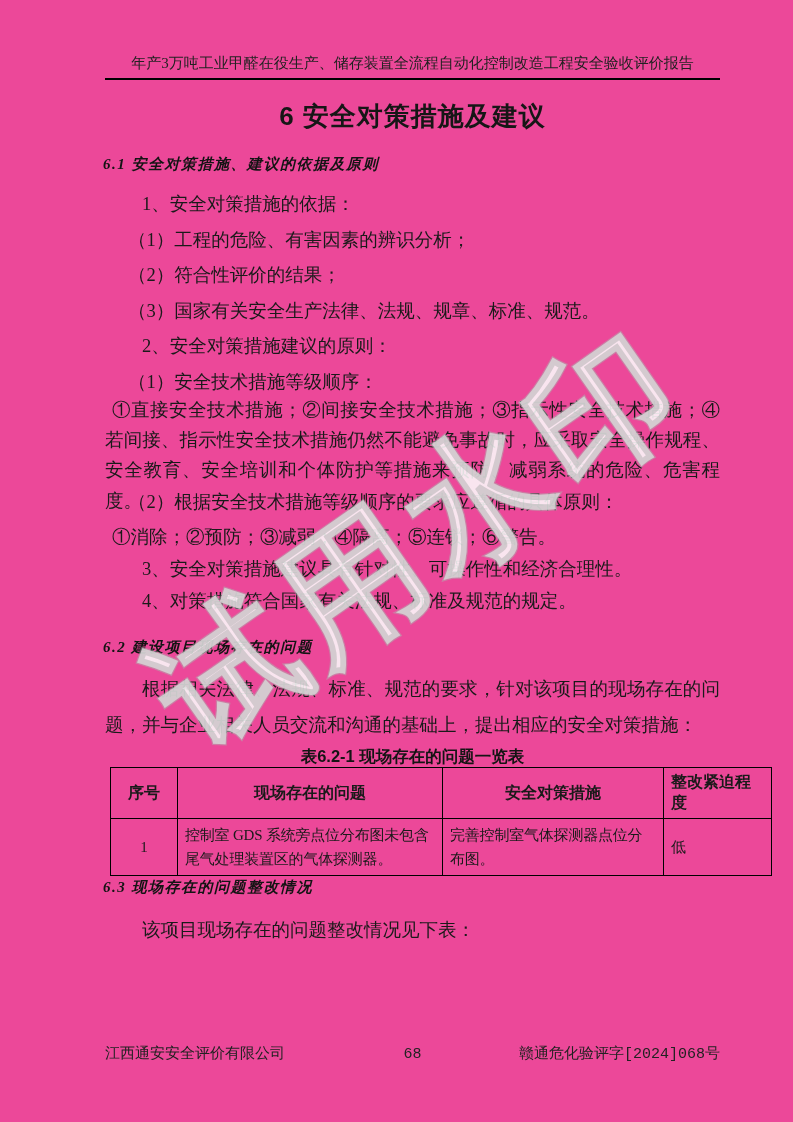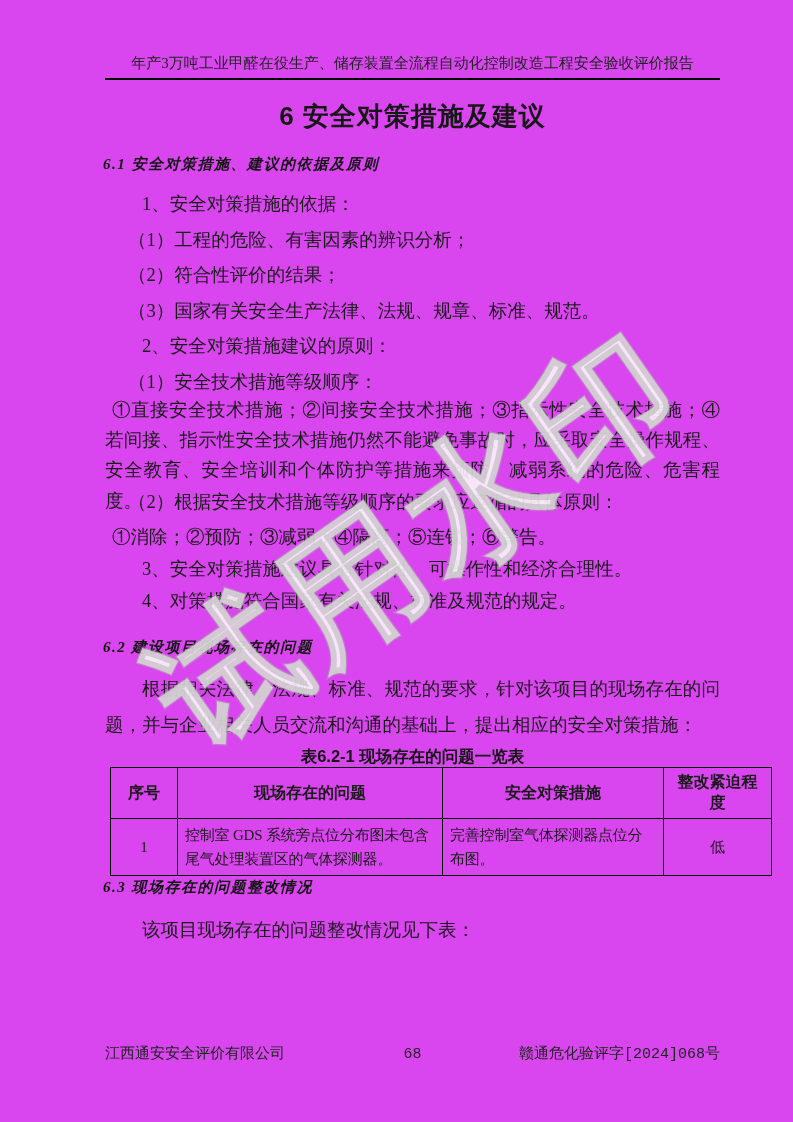--- a/index.html
+++ b/index.html
@@ -1,20 +1,20 @@
 <!DOCTYPE html>
 <html><head>
 <meta charset="utf-8">
 <style>
   html,body{margin:0;padding:0;background:#e9e9e9;}
   .page{
     position:relative;
     width:793px;height:1122px;
     margin:0 auto;
-    background:#d946ef;
+    background:#ec4899;
     font-family:"Liberation Serif", serif;
     color:#111;
     overflow:hidden;
   }
   .abs{position:absolute;}
   
   .doc-header{
     top:53px;left:105px;width:615px;
     text-align:center;
     font-size:15px;line-height:20px;
@@ -89,21 +89,21 @@
     font-family:"Liberation Sans", sans-serif;
     font-weight:bold;
     font-size:16px;
     height:32px;
     text-align:center;
     letter-spacing:0;
   }
   table.problems .c-num{width:52px;text-align:center;}
   table.problems .c-prob{width:250px;}
   table.problems .c-meas{width:206px;}
-  table.problems .c-urg{width:93px;text-align:center;}
+  table.problems .c-urg{width:93px;text-align:left;}
   table.problems td{height:48px;line-height:24px;vertical-align:middle;}
   table.problems td.cell-left{text-align:left;vertical-align:middle;}
   
   .doc-footer{
     top:1044px;left:105px;width:615px;
     display:flex;align-items:center;
     font-size:15px;line-height:22px;
     color:#222;
     font-family:Liberation Mono, monospace;
   }

